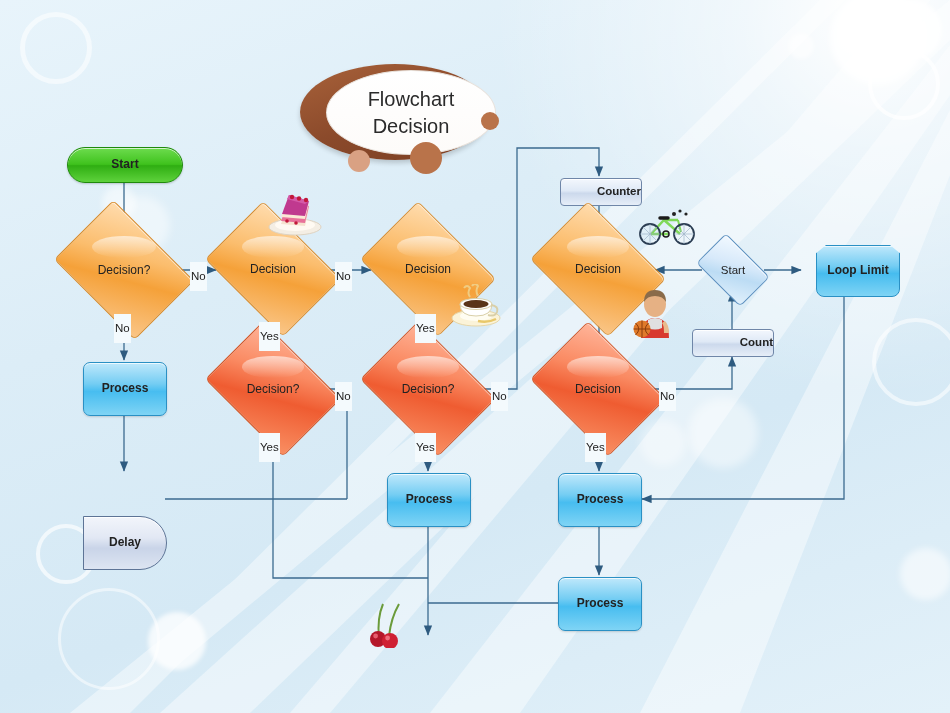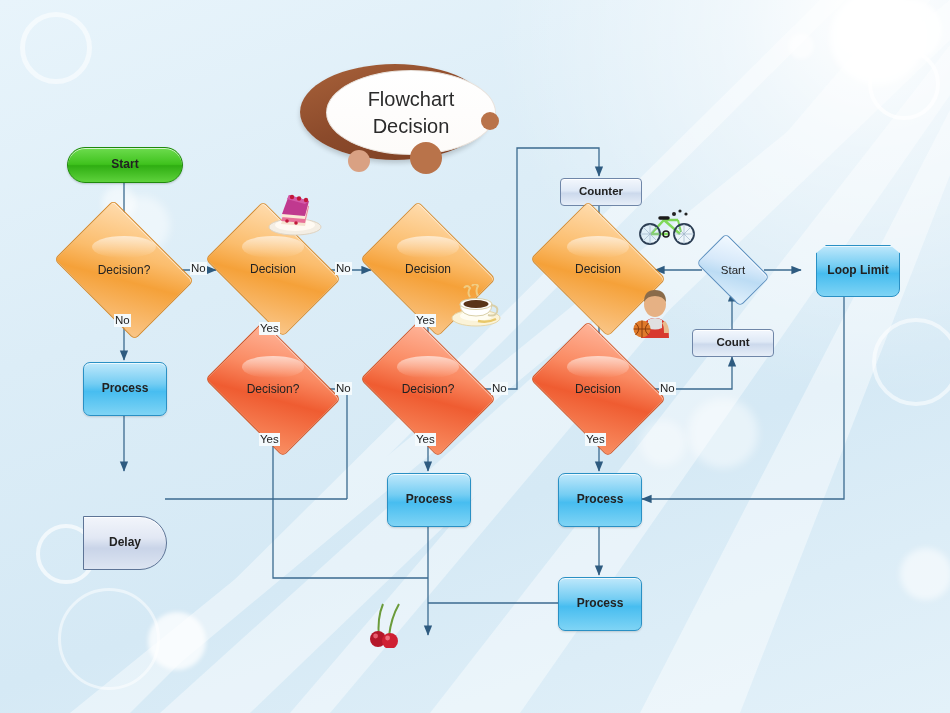--- a/index.html
+++ b/index.html
@@ -50,20 +50,21 @@
     border:1px solid #2a90c4;
     box-shadow:inset 0 1px 0 rgba(255,255,255,.75), 0 1px 2px rgba(0,0,0,.15);
   }
   
   .boxlite{
     border-radius:4px;
     background:linear-gradient(180deg,#f3f7fd 0%, #dfe9f6 45%, #ccd9ec 55%, #e6eef8 100%);
     border:1px solid #6f86a8;
     box-shadow:inset 0 1px 0 rgba(255,255,255,.9);
     font-size:11.5px;
+    justify-content:flex-end;
   }
   
   .delay{
     border-radius:0 999px 999px 0;
     background:linear-gradient(180deg,#f2f5fb 0%, #e2e8f4 40%, #c9d4e8 60%, #dde5f2 100%);
     border:1px solid #5d7496;
     box-shadow:inset 0 1px 0 rgba(255,255,255,.85);
   }
   
   .looplimit{
@@ -97,21 +98,21 @@
   }
   
   .dia .gloss{
     position:absolute;left:22%;top:10%;width:56%;height:26%;
     background:linear-gradient(180deg,rgba(255,255,255,.6),rgba(255,255,255,0));
     border-radius:50%;z-index:2;pointer-events:none;
   }
 
   
   .elabel{position:absolute;background:#f4fafd;color:#222;font-size:11.5px;
-          padding:0 1px;line-height:13px;z-index:5;}
+          padding:8px 1px;line-height:13px;z-index:5;}
 
   
   #title-wrap{position:absolute;left:300px;top:64px;width:200px;height:118px;}
   .t-ring{position:absolute;left:0;top:0;width:190px;height:96px;border-radius:50%;
           background:linear-gradient(160deg,#a9623a 0%, #8b4a2b 50%, #7b3f23 100%);
           box-shadow:0 3px 5px rgba(0,0,0,.18);}
   .t-inner{position:absolute;left:26px;top:6px;width:168px;height:83px;border-radius:50%;
            background:linear-gradient(180deg,#ffffff 0%,#fdfbf9 100%);
            border:1px solid #e8e2dc;
            display:flex;align-items:center;justify-content:center;}

